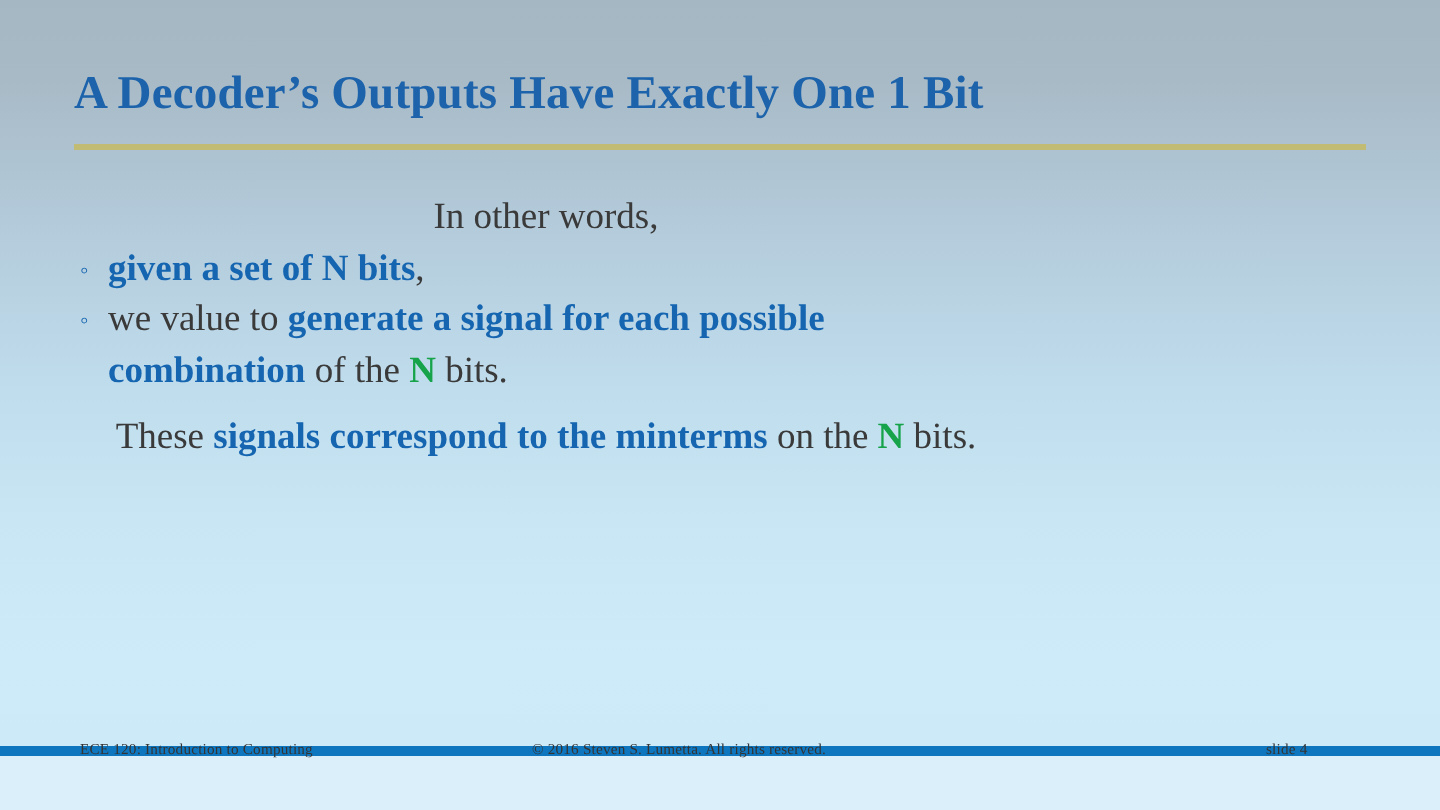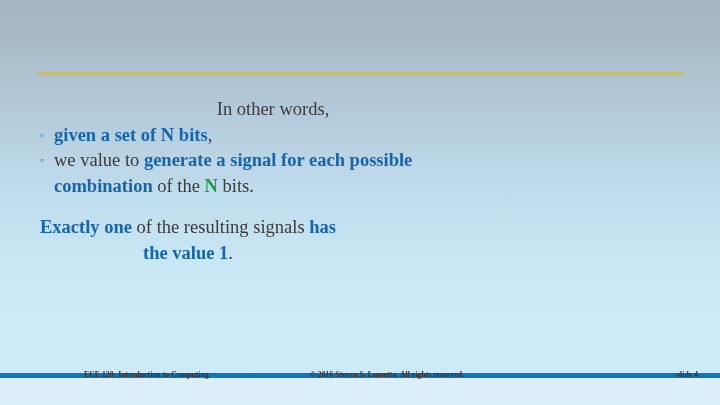--- a/index.html
+++ b/index.html
@@ -109,59 +109,61 @@
     left: 0;
     top: 378px;
     width: 720px;
     height: 27px;
     background: #dbeffb;
   }
   .footer-text {
     position: absolute;
     top: 370px;
     font-size: 7.6px;
-    font-weight: bold;
+    font-weight: normal;
     color: #333333;
     letter-spacing: 0.1px;
     white-space: nowrap;
-    margin-left: 44px;
   }
   #footer-course { left: 40px; }
   #footer-copyright { left: 266px; }
   #footer-slide { left: 633px; }
 </style>
 </head>
 <body>
 
 <div id="slide">
 
+  <div id="title-block">
+    <div id="slide-title">A Decoder’s Outputs Have Exactly One 1 Bit</div>
+  </div>
   <div id="title-rule"></div>
 
   <div id="body-block">
 
     <div class="para lead">In other words,</div>
 
     <div class="bullet-line">
       <span class="bullet-mark">◦</span>
       <span class="b">given a set of N bits</span><span class="plain">,</span>
     </div>
 
     <div class="bullet-line">
       <span class="bullet-mark">◦</span>
       <span class="plain">we value to </span><span class="b">generate a signal for each possible combination</span><span class="plain"> of the </span><span class="g">N</span><span class="plain"> bits.</span>
     </div>
 
     <div class="para-gap"></div>
 
+    <div class="para">
+      <span class="plain">These </span><span class="b">signals correspond to the minterms</span><span class="plain"> on the </span><span class="g">N</span><span class="plain"> bits.</span>
+    </div>
 
     <div class="para-gap"></div>
 
-    <div class="para" style="width:300px;">
-      <span class="b">Exactly one</span><span class="plain"> of the resulting signals </span><span class="b">has the value 1</span><span class="plain">.</span>
-    </div>
 
   </div>
 
   <div id="footer-bar"></div>
   <div id="footer-band"></div>
 
   <div class="footer-text" id="footer-course">ECE 120: Introduction to Computing</div>
   <div class="footer-text" id="footer-copyright">© 2016 Steven S. Lumetta.  All rights reserved.</div>
   <div class="footer-text" id="footer-slide">slide 4</div>
 

